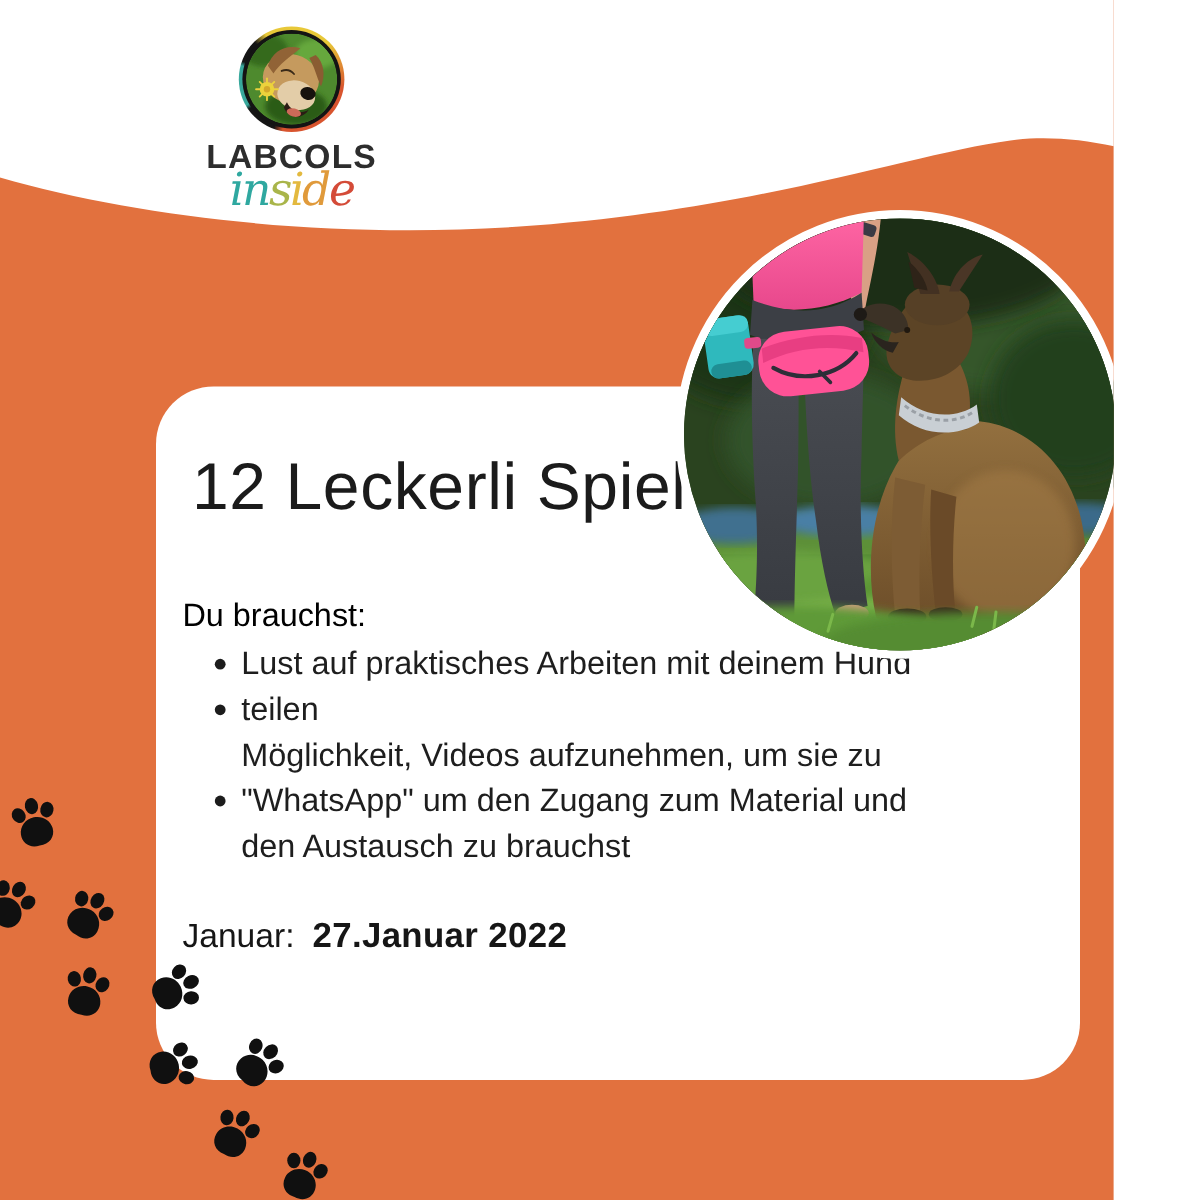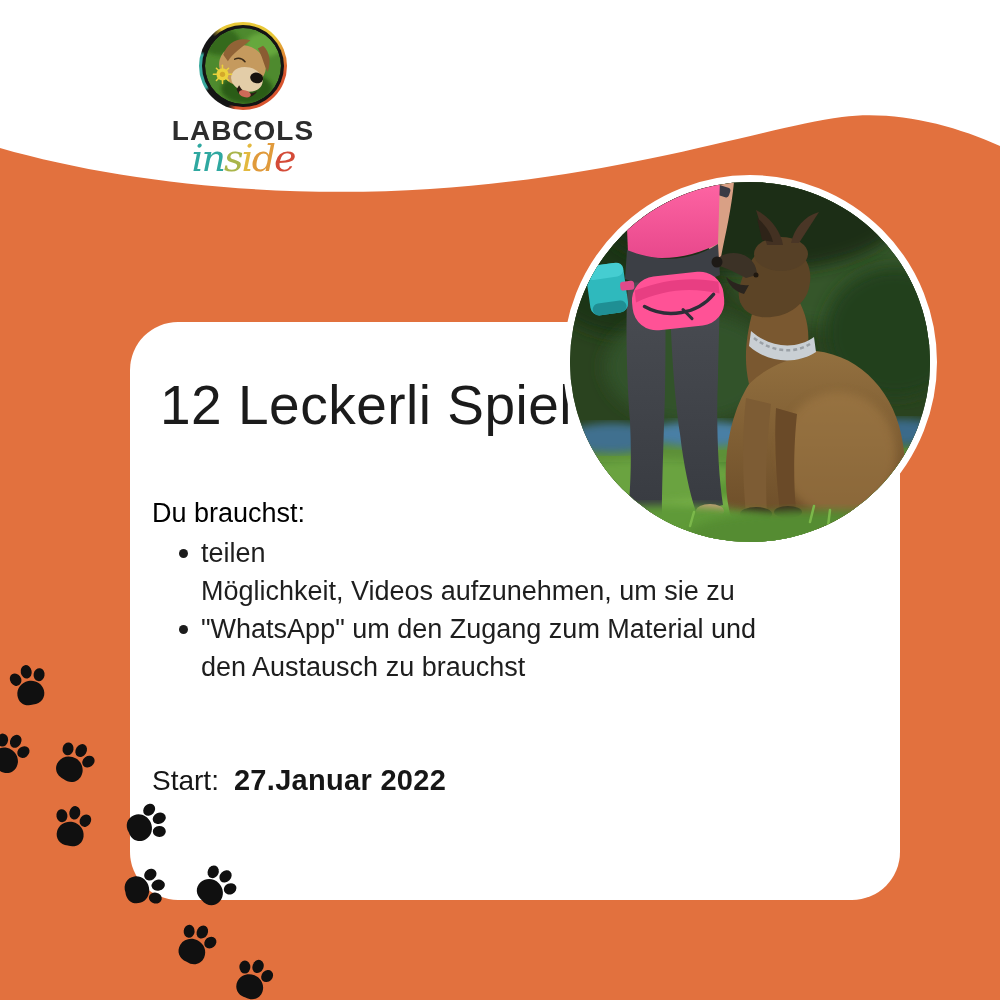--- a/index.html
+++ b/index.html
@@ -1,17 +1,17 @@
 <!DOCTYPE html>
 <html><head>
 <meta charset="utf-8">
 <style>
   html,body{margin:0;padding:0;}
   .poster{
-    position:relative;width:1000px;height:1000px;overflow:hidden;
+    position:relative;width:928px;height:1000px;overflow:hidden;
     background:#E2713E;
     font-family:"Liberation Sans","DejaVu Sans",sans-serif;
   }
   
   .top-wave{position:absolute;left:0;top:0;width:1000px;height:250px;z-index:1;}
   
   .logo{position:absolute;left:118px;top:22px;width:250px;text-align:center;z-index:2;}
   .logo-ring{
     width:88px;height:88px;margin:0 auto;border-radius:50%;padding:3px;box-sizing:border-box;
     background:conic-gradient(#e8c838 0 45deg,#d8542e 100deg 190deg,#151515 200deg 235deg,#38a89c 240deg 285deg,#151515 290deg 315deg,#e8c838 330deg 360deg);
@@ -122,34 +122,41 @@
     <div class="brand-script"><span style="color: rgb(47, 168, 160);">i</span><span style="color: rgb(47, 168, 160);">n</span><span style="color: rgb(169, 181, 74);">s</span><span style="color: rgb(227, 185, 63);">i</span><span style="color: rgb(224, 154, 59);">d</span><span style="color: rgb(212, 75, 56);">e</span></div>
   </div>
 
   <div class="card">
     <h1 class="card-title">12 Leckerli Spiel</h1>
     <div class="card-needs">Du brauchst:</div>
     <ul class="bullets">
       <li>
         <span class="bullet-dot"></span>
         <div class="bullet-lines">
+          <div>Lust auf praktisches Arbeiten mit deinem Hund</div>
+          <div></div>
+        </div>
+      </li>
+      <li>
+        <span class="bullet-dot"></span>
+        <div class="bullet-lines">
           <div>teilen</div>
           <div>Möglichkeit, Videos aufzunehmen, um sie zu</div>
         </div>
       </li>
       <li>
         <span class="bullet-dot"></span>
         <div class="bullet-lines">
           <div>"WhatsApp" um den Zugang zum Material und</div>
           <div>den Austausch zu brauchst</div>
         </div>
       </li>
     </ul>
     <div class="card-start">
-      <span>Start:</span><span class="date">27.Januar 2022</span>
+      <span>Januar:</span><span class="date">27.Januar 2022</span>
     </div>
   </div>
 
   <div class="photo">
     <svg viewBox="0 0 360 360" aria-hidden="true">
       <defs>
         <filter id="b8">
             <feGaussianBlur stdDeviation="8"></feGaussianBlur>
           </filter>
         <filter id="b4">

